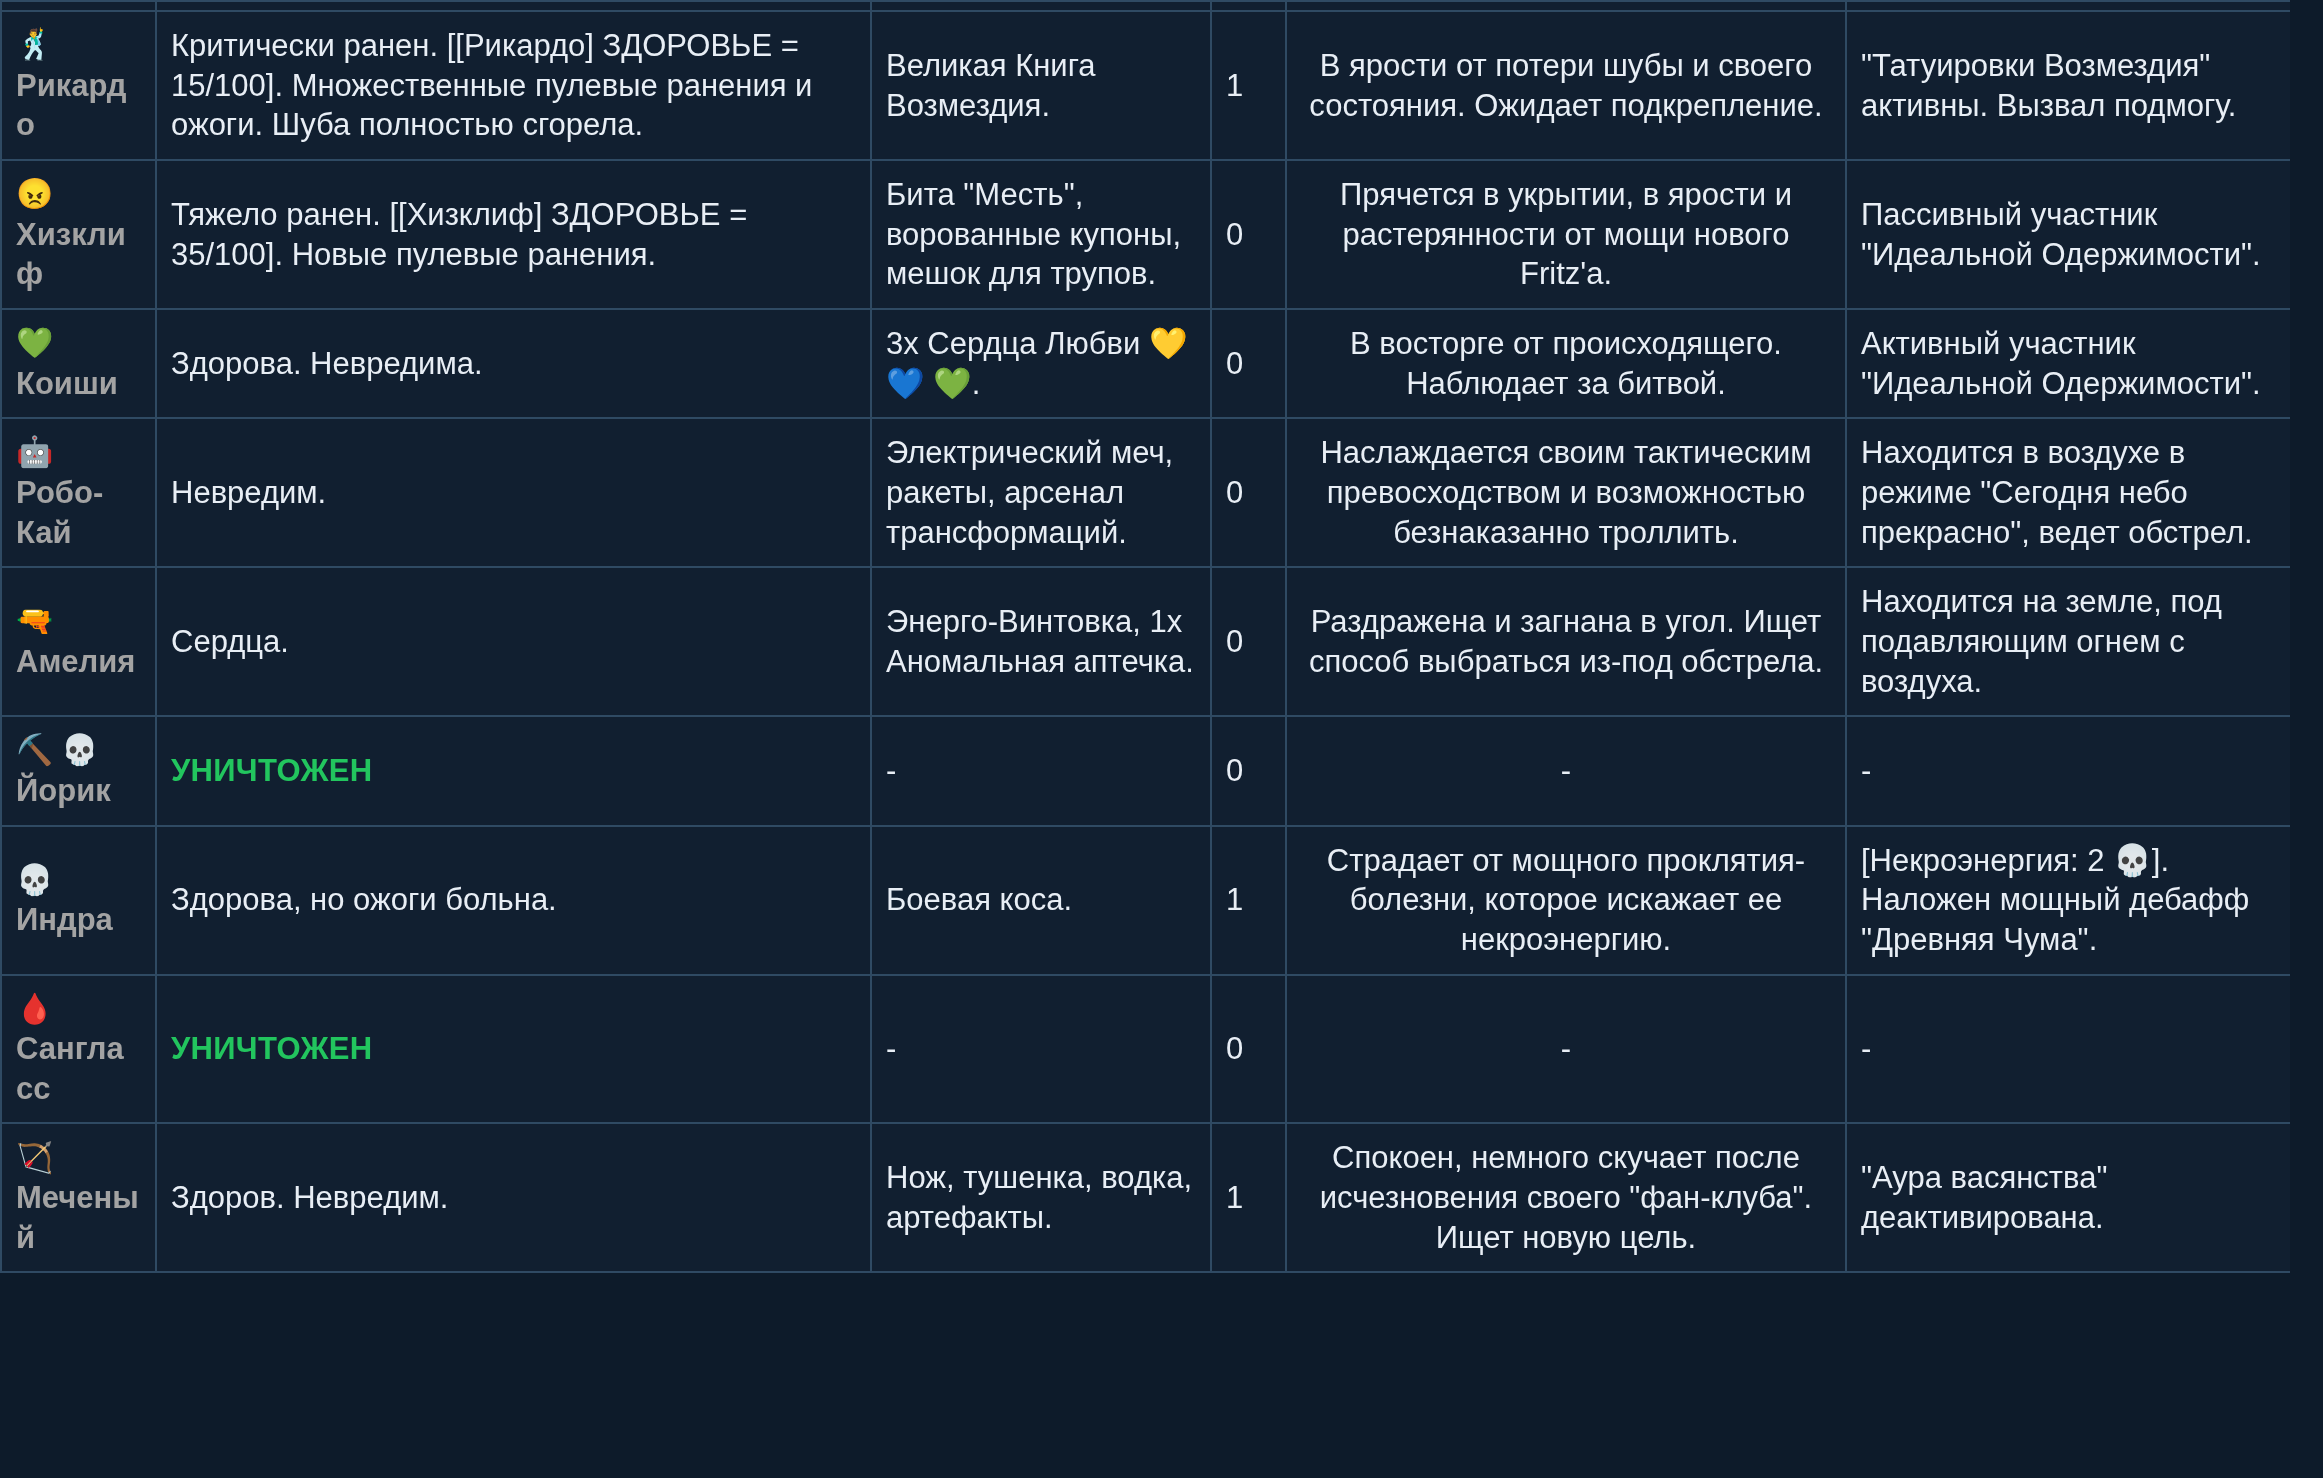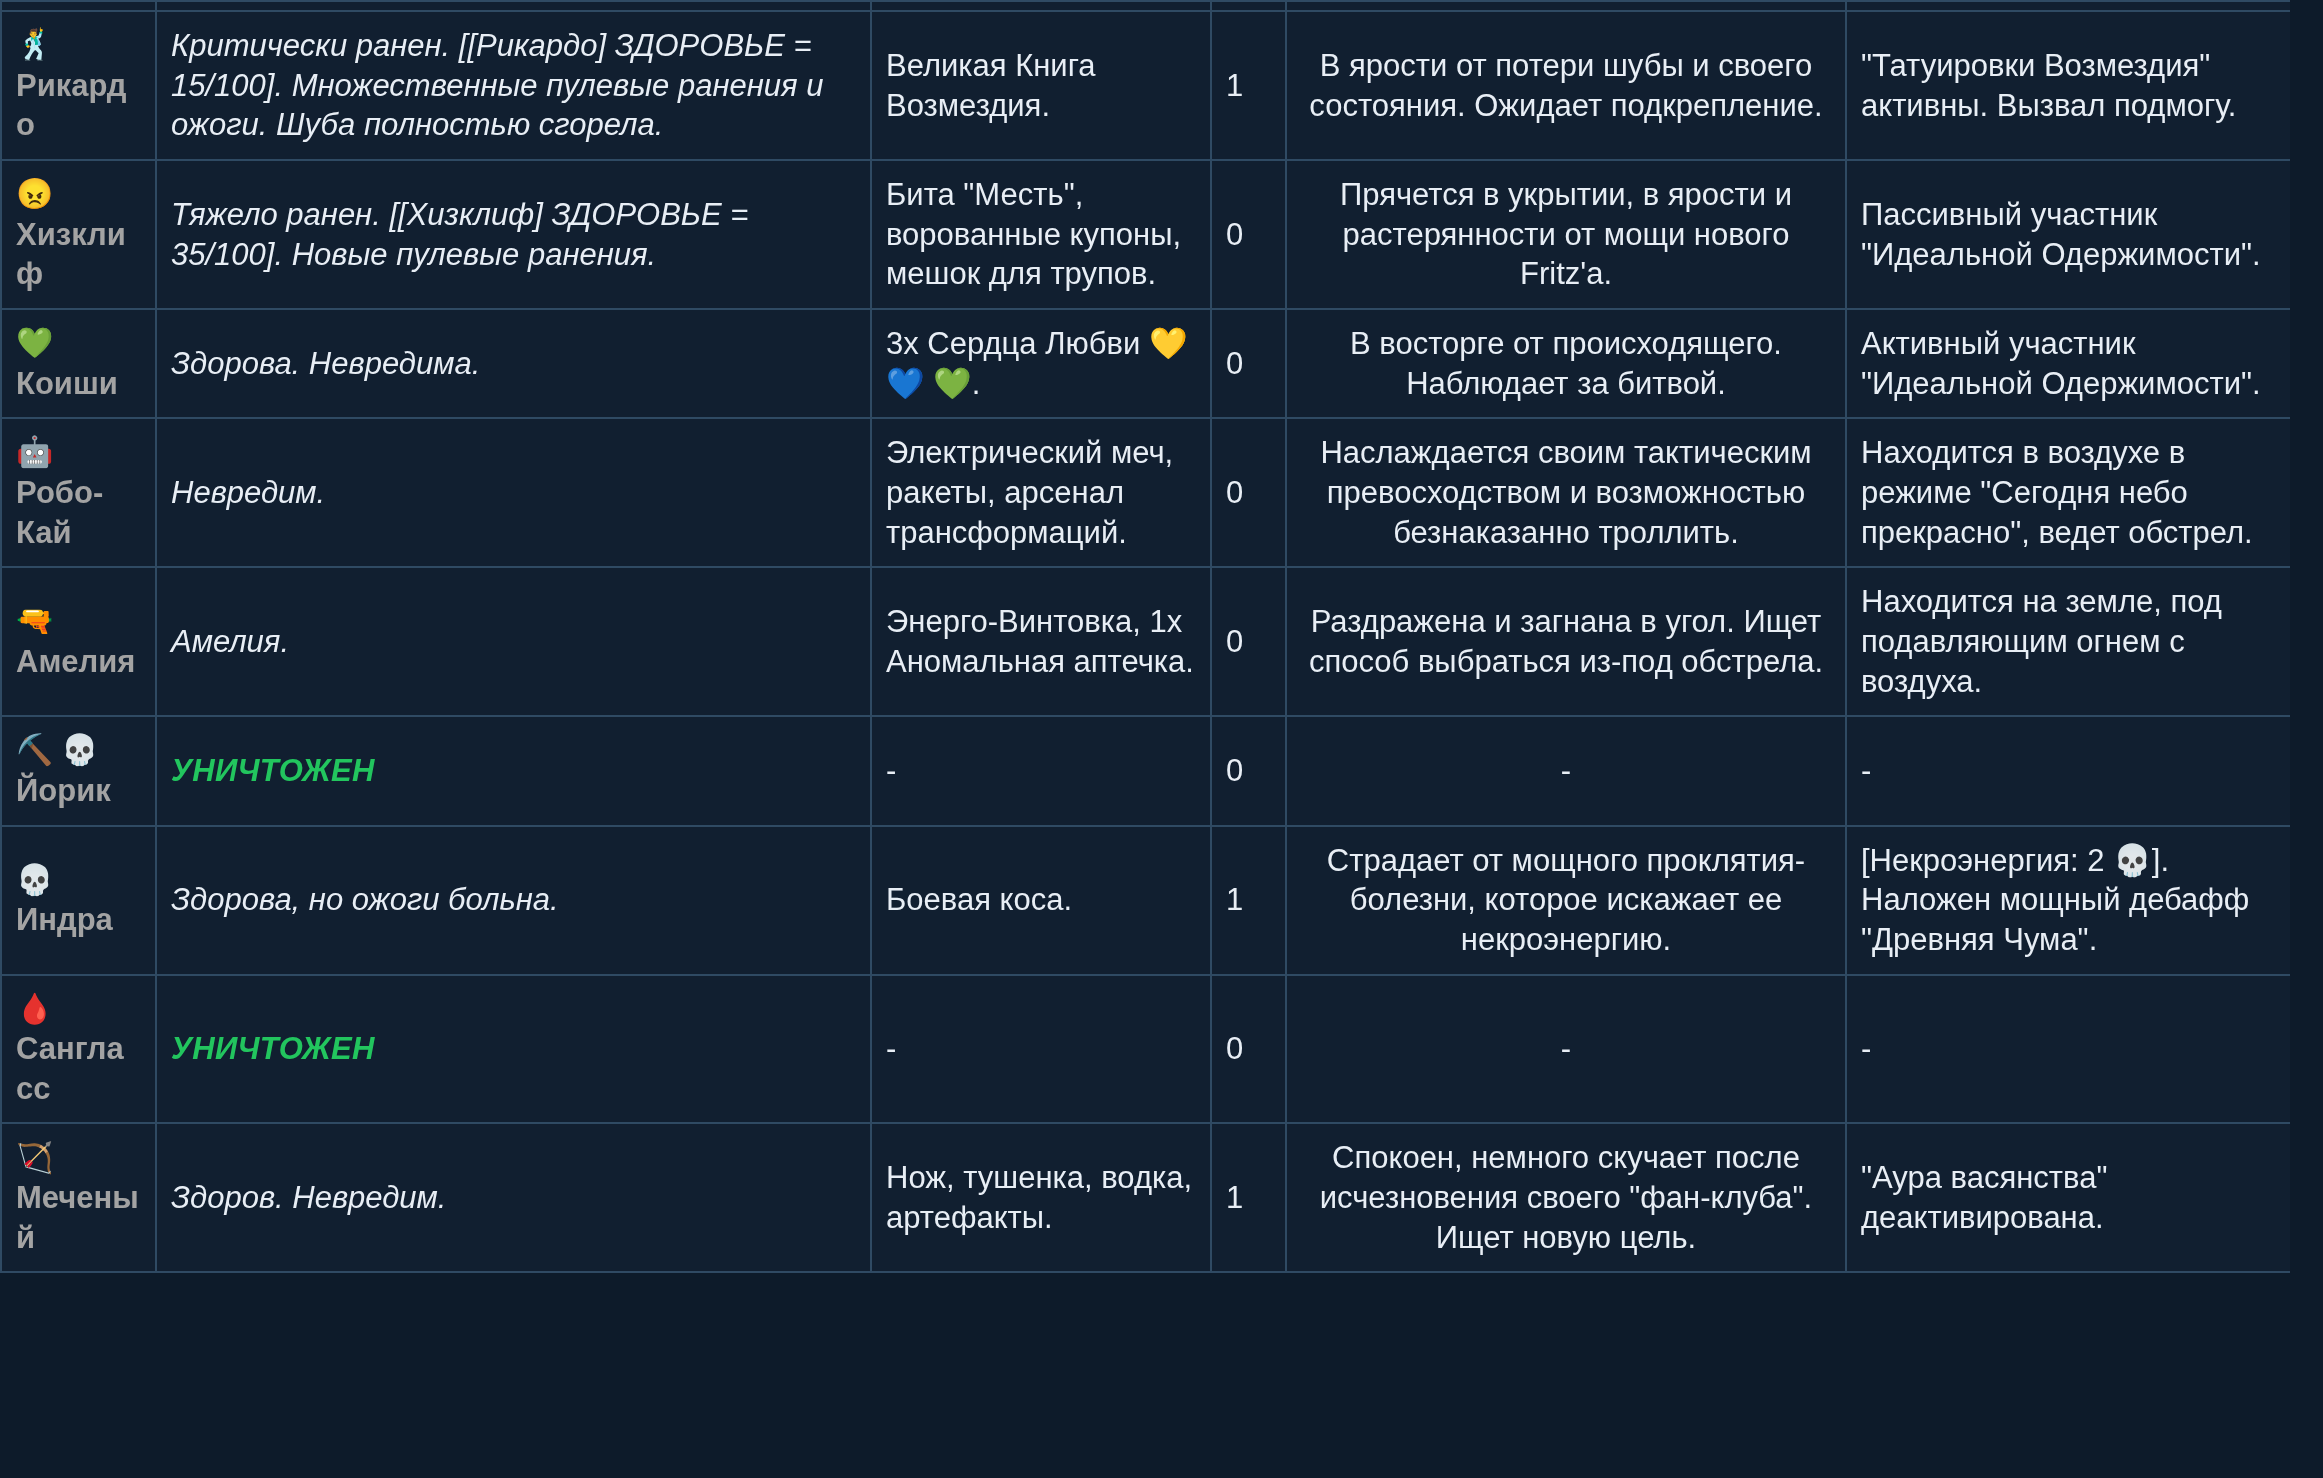--- a/index.html
+++ b/index.html
@@ -54,21 +54,21 @@
   td.name-cell .emoji {
     display: block;
     font-size: 30px;
     line-height: 1.25;
     margin-bottom: 2px;
   }
   td.name-cell .nm {
     display: block;
     color: #a3a3a3;
   }
-  td.state-cell { color: #e8eef5; font-style: italic; }
+  td.state-cell { color: #e8eef5; }
   td.state-cell.destroyed {
     color: #22c55e;
     font-weight: bold;
     letter-spacing: 0.3px;
   }
   td.items-cell { color: #e8eef5; }
   td.num-cell { color: #e8eef5; text-align: left; padding-left: 16px; }
   td.mood-cell { color: #e8eef5; text-align: center; }
   td.notes-cell { color: #e8eef5; }
 
@@ -156,21 +156,21 @@
         <td class="num-cell">0</td>
         <td class="mood-cell">Наслаждается своим тактическим превосходством и возможностью безнаказанно троллить.</td>
         <td class="notes-cell">Находится в воздухе в режиме "Сегодня небо прекрасно", ведет обстрел.</td>
       </tr>
 
       <tr>
         <td class="name-cell">
           <span class="emoji">🔫</span>
           <span class="nm">Амелия</span>
         </td>
-        <td class="state-cell">Амелия.</td>
+        <td class="state-cell">Сердца.</td>
         <td class="items-cell">Энерго-Винтовка, 1х Аномальная аптечка.</td>
         <td class="num-cell">0</td>
         <td class="mood-cell">Раздражена и загнана в угол. Ищет способ выбраться из-под обстрела.</td>
         <td class="notes-cell">Находится на земле, под подавляющим огнем с воздуха.</td>
       </tr>
 
       <tr>
         <td class="name-cell">
           <span class="emoji">⛏️ 💀</span>
           <span class="nm">Йорик</span>

